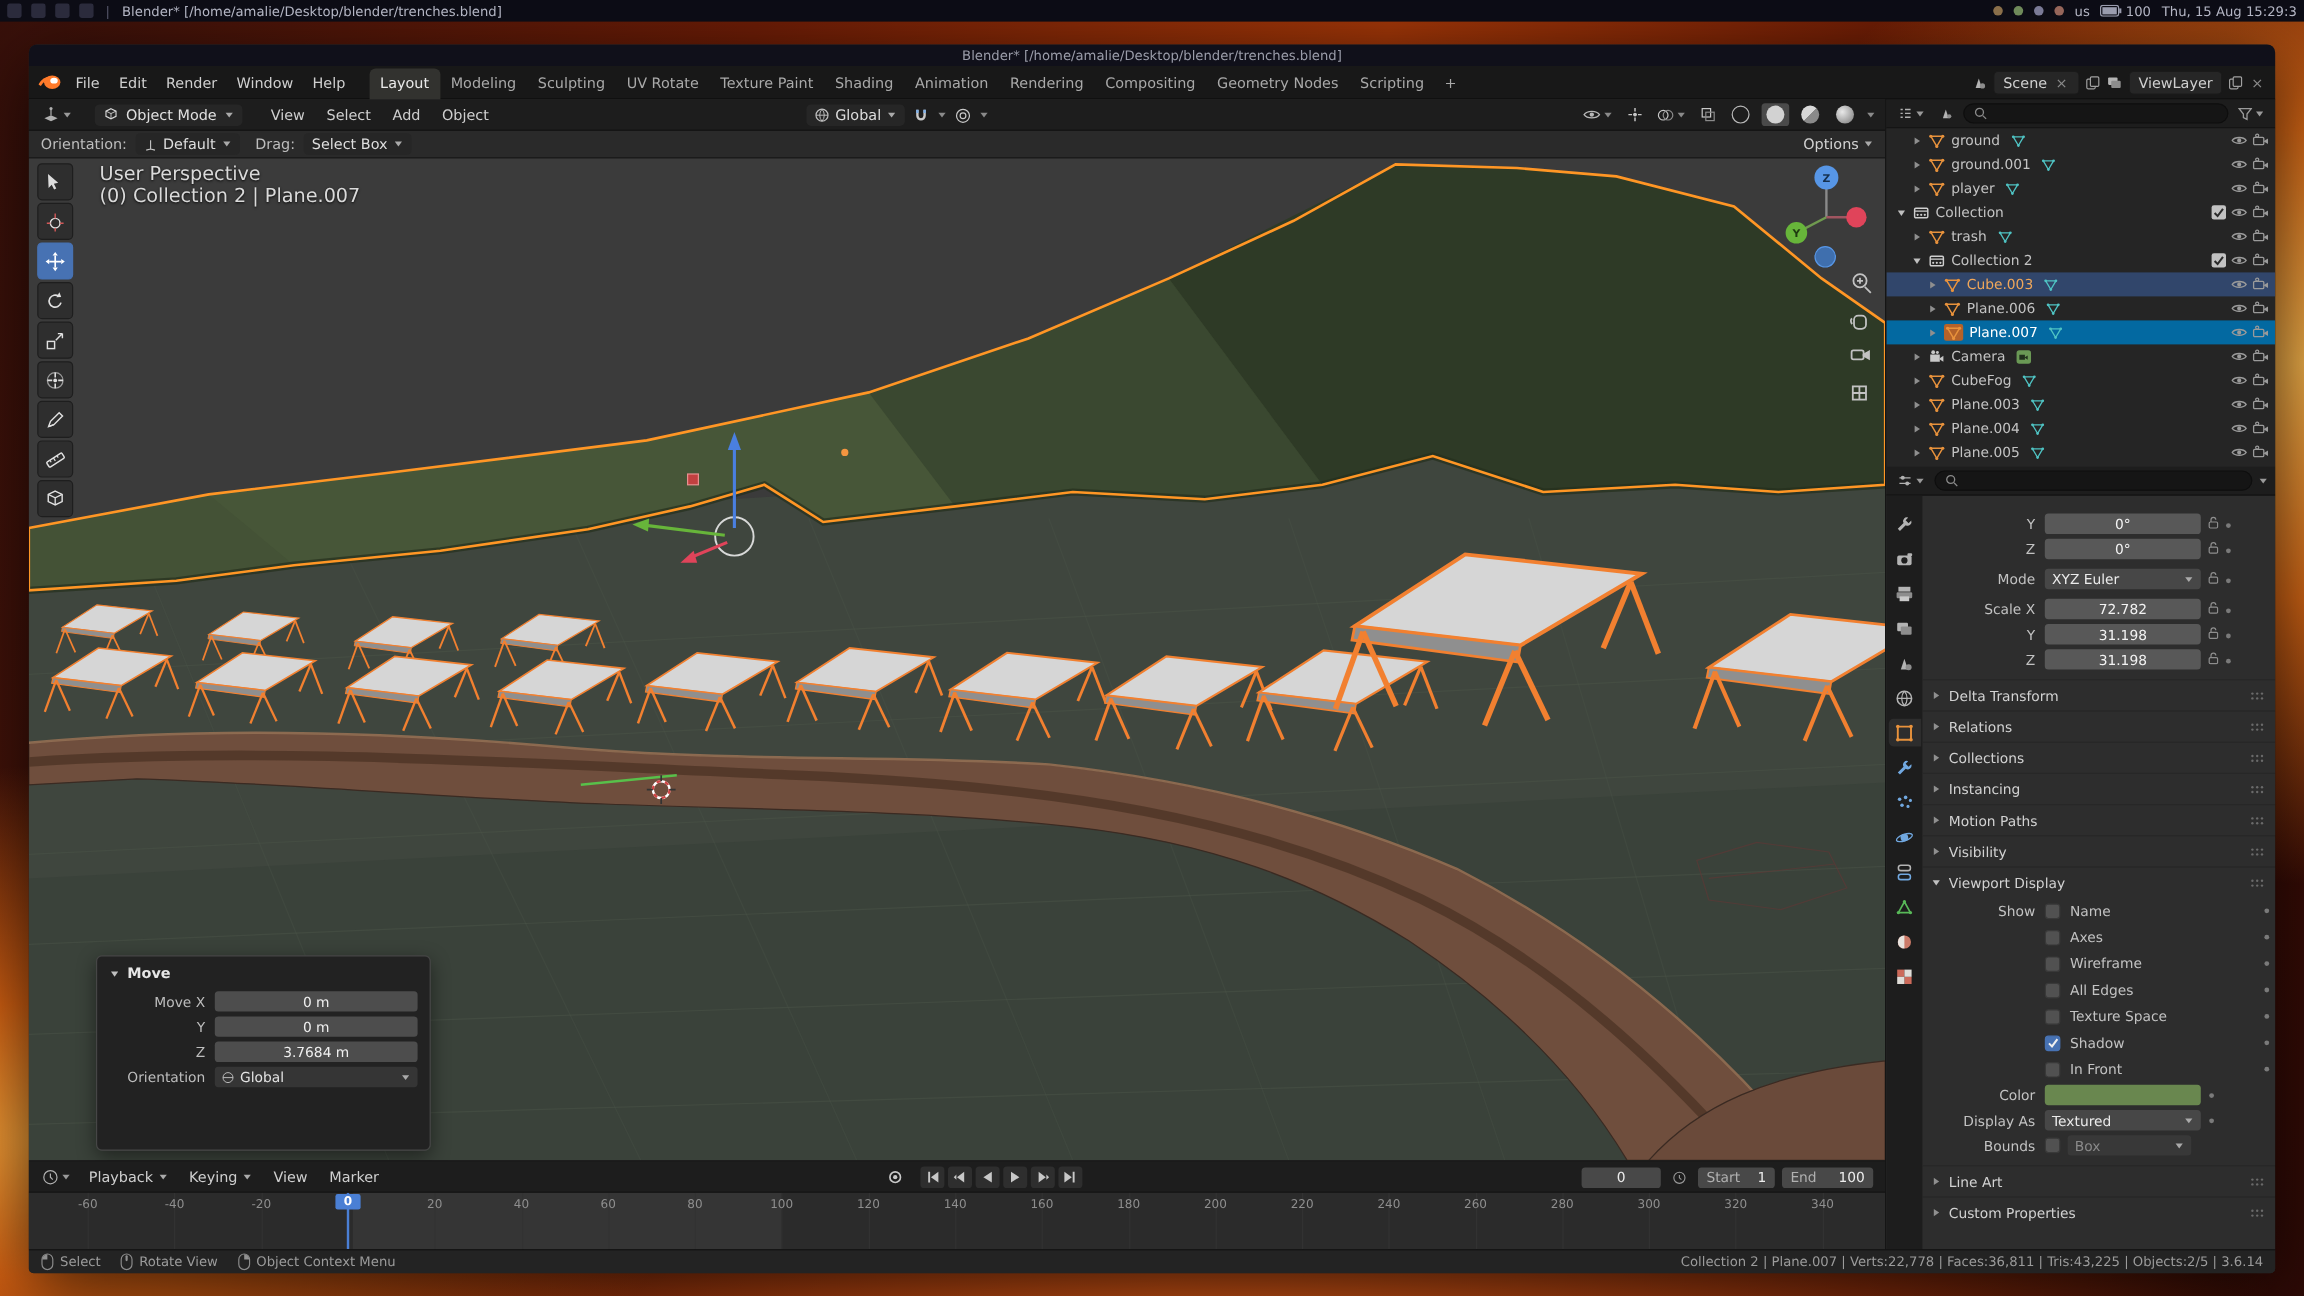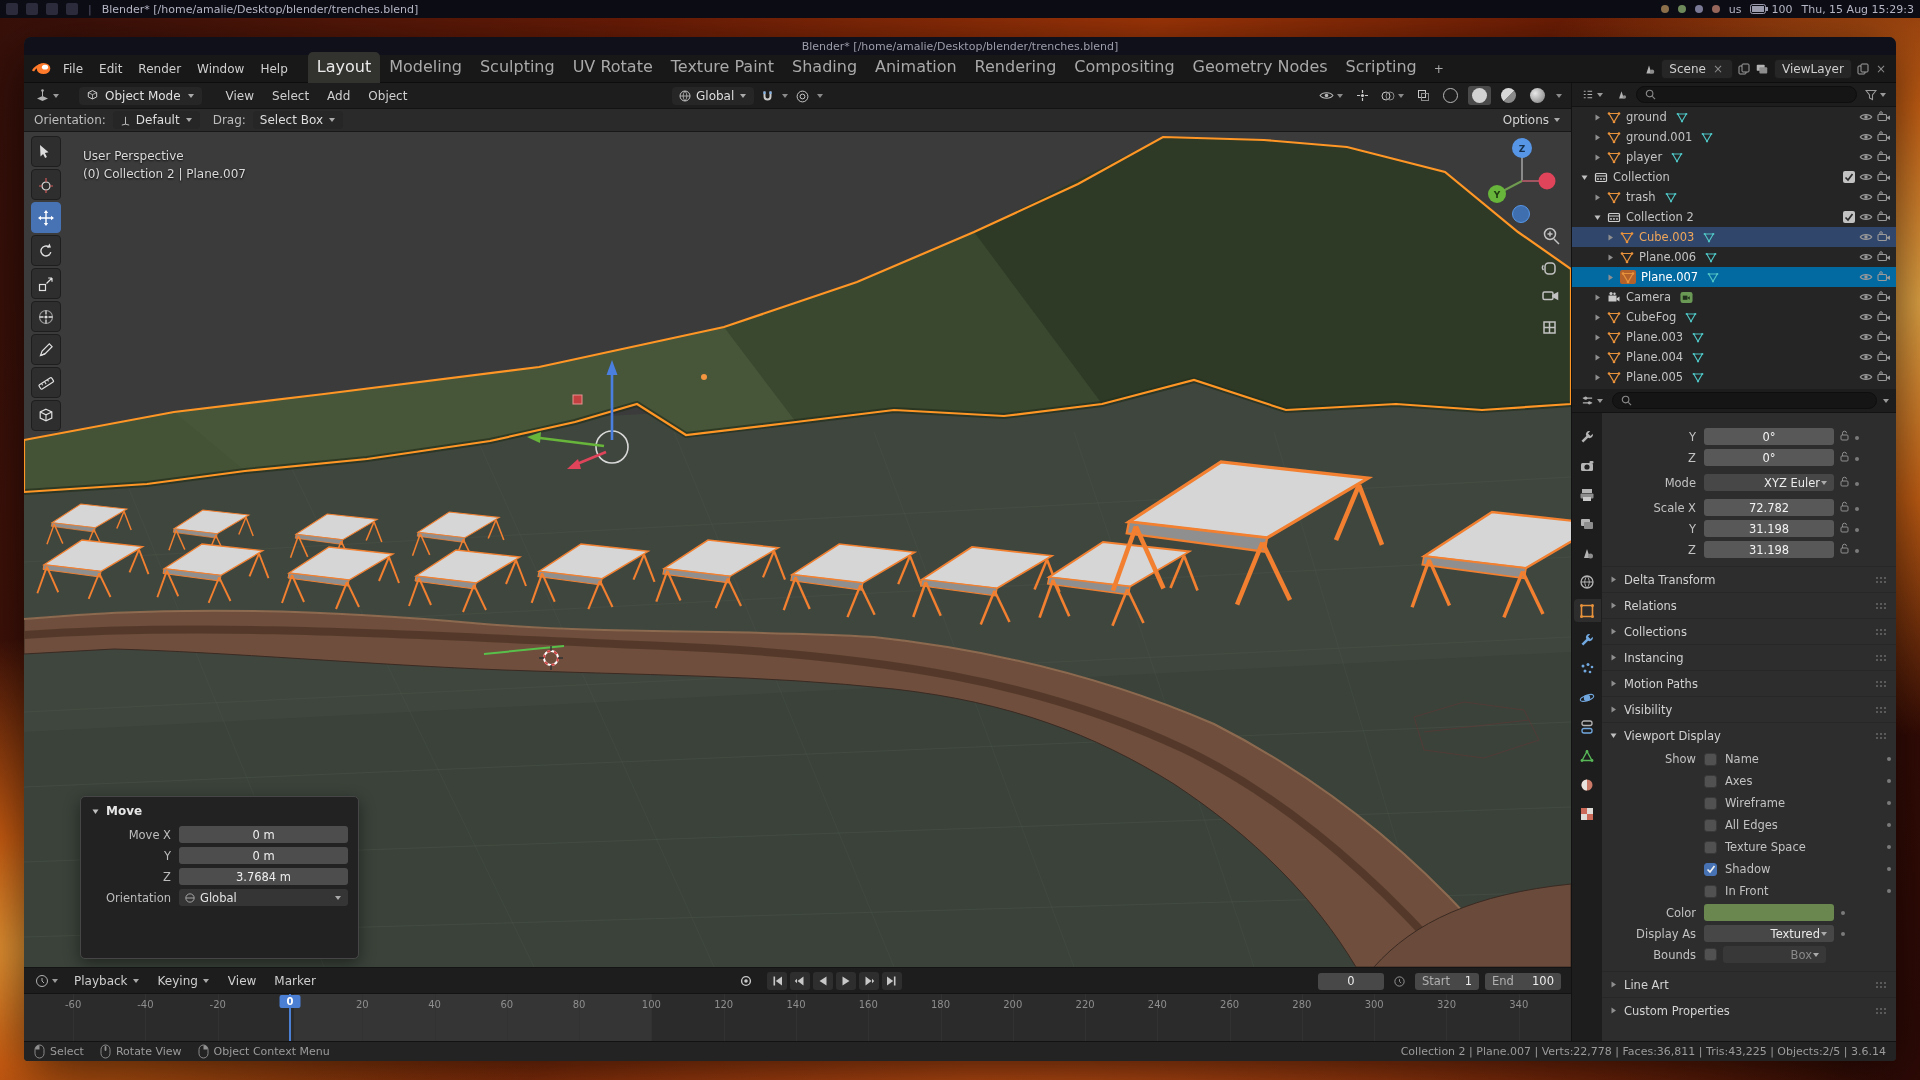--- a/index.html
+++ b/index.html
@@ -21,21 +21,21 @@
 .os-right{margin-left:auto;display:flex;align-items:center;gap:9px}
 .tray-dot{width:8px;height:8px;border-radius:50%;display:inline-block}
 .batt{display:flex;align-items:center;gap:3px}
 
 
 .bwin{position:absolute;left:24px;top:37px;width:1872px;height:1024px;background:#2a2a2a;border-radius:7px 7px 4px 4px;box-shadow:0 14px 60px rgba(0,0,0,.7);overflow:hidden}
 .titlebar{height:18px;background:#10101a;display:flex;align-items:center;justify-content:center;color:#9b9daa;font-size:11px}
 .topbar{height:28px;background:#181818;display:flex;align-items:center;border-bottom:1px solid #0d0d0d;padding:0 8px}
 .menu-item{padding:3px 8px;border-radius:3px;color:#cfcfcf;cursor:default}
 .ws-tabs{display:flex;align-items:flex-end;height:28px;margin-left:12px}
-.ws-tab{padding:5px 9px 7px;color:#a9a9a9;font-size:16px;border-radius:5px 5px 0 0;white-space:nowrap}
+.ws-tab{padding:5px 9px 7px;color:#a9a9a9;font-size:12px;border-radius:5px 5px 0 0;white-space:nowrap}
 .ws-tab.active{background:#32322f;color:#eaeaea}
 .ws-add{padding:5px 8px 7px;color:#a9a9a9}
 .topbar-right{margin-left:auto;display:flex;align-items:center;gap:5px}
 .pill{display:flex;align-items:center;gap:5px;background:#262626;border:1px solid #1a1a1a;border-radius:4px;padding:2px 7px;color:#cfcfcf}
 .xbtn{color:#8b8b8b;padding:0 2px}
 
 
 .main{position:absolute;left:0;top:46px;right:0;bottom:20px}
 .vp-col{position:absolute;left:0;top:0;width:1547px;bottom:0;background:#3b3b3b}
 .vp-header{position:relative;height:26px;background:#1d1d1d;display:flex;align-items:center;padding:0 8px;gap:4px;border-bottom:1px solid #131313}
@@ -49,21 +49,21 @@
 .sph-btn{padding:2px 4px;border-radius:3px;display:flex;align-items:center}
 .sph-btn.active{background:#4a4a4a}
 .vp-tools{height:23px;background:#2a2a2a;display:flex;align-items:center;padding:0 10px;gap:7px;border-bottom:1px solid #181818;color:#bdbdbd}
 .opt-right{margin-left:auto;display:flex;align-items:center;gap:4px;color:#d3d3d3}
 
 .canvas{position:absolute;left:0;top:49px;width:1547px;height:835px;overflow:hidden}
 .scene-svg{position:absolute;left:0;top:0}
 .toolbar{position:absolute;left:7px;top:4px;display:flex;flex-direction:column;gap:2px;z-index:5}
 .tool-btn{width:30px;height:31px;background:#2c2c2cdd;border:1px solid #1e1e1e;border-radius:4px;display:flex;align-items:center;justify-content:center}
 .tool-btn.active{background:#4772b3;border-color:#4772b3}
-.overlay-text{position:absolute;left:59px;top:15px;color:#dadada;font-size:12px;line-height:18px;text-shadow:0 1px 2px rgba(0,0,0,.85);z-index:4}
+.overlay-text{position:absolute;left:59px;top:4px;color:#dadada;font-size:16px;line-height:18px;text-shadow:0 1px 2px rgba(0,0,0,.85);z-index:4}
 
 
 .move-panel{position:absolute;left:56px;top:664px;width:279px;height:163px;background:rgba(33,33,33,.97);border:1px solid #464646;border-radius:5px;padding:7px 10px 6px;box-shadow:0 5px 16px rgba(0,0,0,.45);z-index:6}
 .mp-title{color:#e6e6e6;font-weight:bold;display:flex;align-items:center;gap:6px;margin-bottom:7px}
 .mp-row{display:flex;align-items:center;height:19px;margin-bottom:2px}
 .mp-label{width:88px;text-align:right;padding-right:8px;color:#bdbdbd;font-size:11.5px}
 .mp-field{flex:1;background:#4d4d4d;height:17px;border-radius:3px;display:flex;align-items:center;justify-content:center;color:#efefef;font-size:11.5px}
 .mp-select{flex:1;background:#353535;height:17px;border-radius:3px;display:flex;align-items:center;gap:5px;padding:0 6px;color:#e3e3e3;font-size:11.5px}
 .mp-check{display:flex;align-items:center;gap:7px;height:18px;margin-left:96px;color:#b5b5b5;font-size:11.5px}
 .cbox{width:13px;height:13px;border-radius:3px;background:#515151;border:1px solid #393939;display:flex;align-items:center;justify-content:center;flex:none}
@@ -103,21 +103,21 @@
 .olcb{width:12px;height:12px;border-radius:2px;background:#c2c2c2;display:flex;align-items:center;justify-content:center;margin-left:4px}
 
 .props{position:absolute;left:0;right:0;top:306px;bottom:0;background:#2d2d2d}
 .pr-tabs{position:absolute;left:0;top:24px;bottom:0;width:30px;background:#1d1d1d;display:flex;flex-direction:column;align-items:center;padding-top:12px;gap:6px}
 .pr-tab{width:27px;height:23px;display:flex;align-items:center;justify-content:center;border-radius:4px 0 0 4px}
 .pr-tab.active{background:#2d2d2d}
 .pr-content{position:absolute;left:30px;right:0;top:24px;bottom:0;padding-top:13px;overflow:hidden}
 .f-row{display:flex;align-items:center;height:21px;padding-right:4px}
 .f-label{width:102px;text-align:right;padding-right:8px;color:#c2c2c2;white-space:nowrap;font-size:11.5px}
 .f-field{width:130px;height:17px;background:#585858;border-radius:3px;color:#f3f3f3;display:flex;align-items:center;justify-content:center;font-size:11.5px}
-.f-select{width:130px;height:17px;background:#474747;border-radius:3px;color:#ebebeb;display:flex;align-items:center;justify-content:flex-end;padding:0 6px;font-size:11.5px}
+.f-select{width:130px;height:17px;background:#474747;border-radius:3px;color:#ebebeb;display:flex;align-items:center;justify-content:space-between;padding:0 6px;font-size:11.5px}
 .f-select.dim{background:#383838;color:#8a8a8a}
 .f-deco{display:flex;align-items:center;gap:5px;margin-left:6px}
 .sec{display:flex;align-items:center;gap:6px;height:26px;color:#d2d2d2;padding:0 9px 0 7px;border-top:1px solid #272727;font-size:11.5px}
 .sec .grip{margin-left:auto}
 .cb-row{display:flex;align-items:center;height:22px;padding-right:4px}
 .cb-label-col{width:102px;text-align:right;padding-right:8px;color:#c2c2c2;font-size:11.5px}
 .cb-text{margin-left:8px;color:#c2c2c2;font-size:11.5px}
 .spacer4{height:4px}.spacer6{height:6px}
 
 

